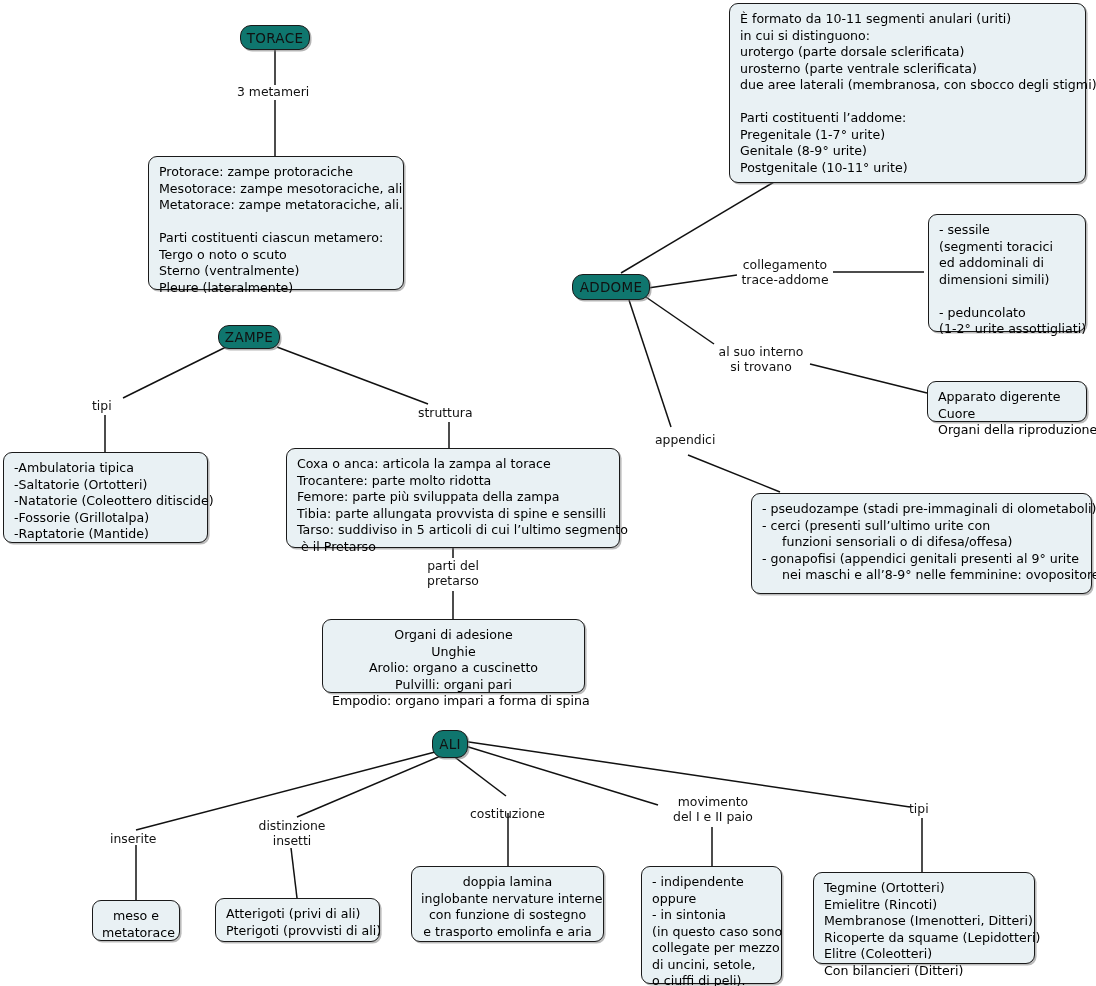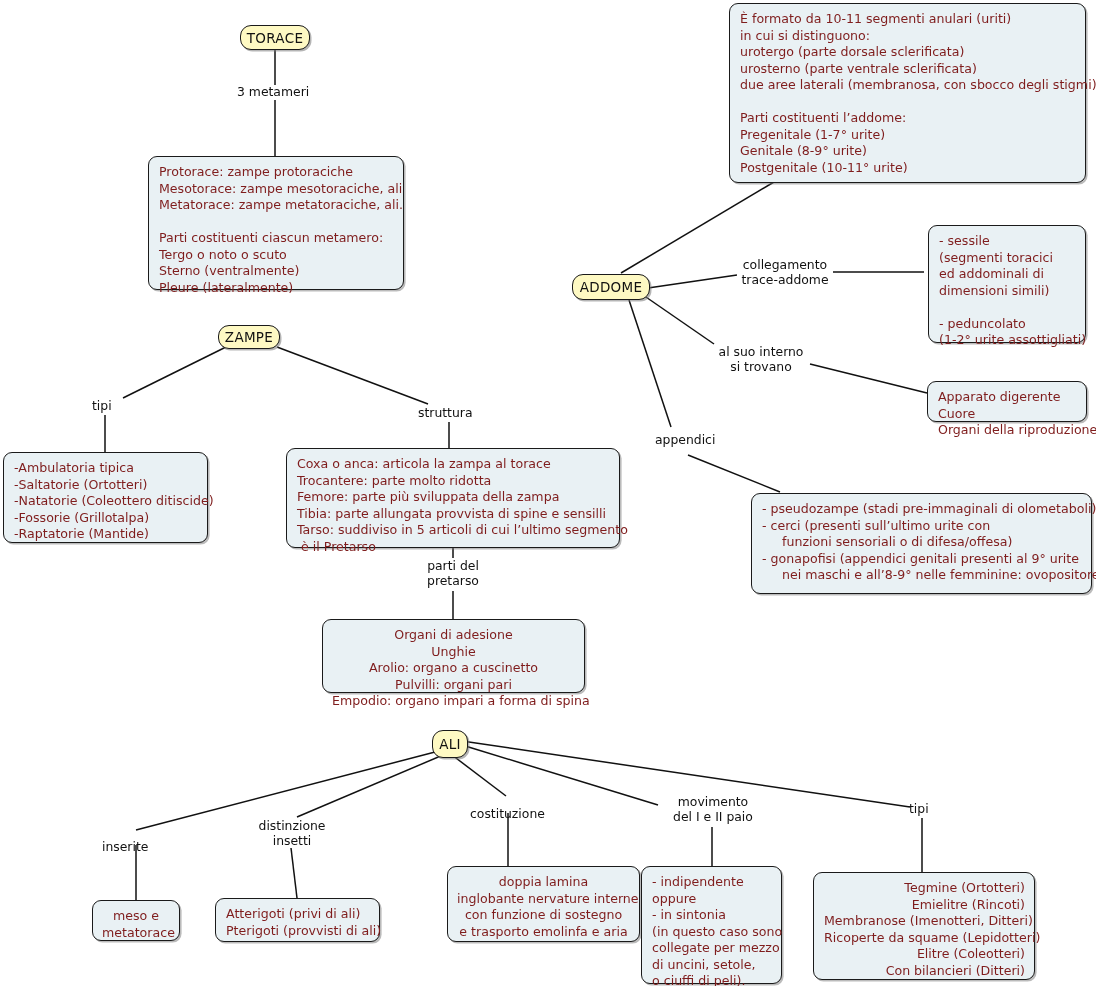--- a/index.html
+++ b/index.html
@@ -20,41 +20,41 @@
     position: absolute;
     left: 0;
     top: 0;
     width: 1096px;
     height: 986px;
     pointer-events: none;
   }
   
   .node {
     position: absolute;
-    background: #fef9c3;
+    background: #0f766e;
     border: 1.6px solid #1a1a1a;
     border-radius: 11px;
     box-sizing: border-box;
     display: flex;
     align-items: center;
     justify-content: center;
     color: #111111;
     font-size: 13.5px;
     letter-spacing: 0.3px;
     white-space: nowrap;
     box-shadow: 1.5px 1.5px 0 rgba(120,120,120,0.55);
   }
   
   .box {
     position: absolute;
     background: #e9f1f4;
     border: 1.3px solid #1a1a1a;
     border-radius: 9px;
     box-sizing: border-box;
-    color: #7f1d1d;
+    color: #000000;
     font-size: 12.6px;
     line-height: 16.5px;
     padding: 7px 9px 7px 10px;
     white-space: pre;
     box-shadow: 1.6px 1.6px 0 rgba(120,120,120,0.5);
   }
   .box.center { text-align: center; padding-left: 9px; }
   
   .elabel {
     position: absolute;
@@ -143,21 +143,21 @@
 Genitale (8-9° urite)
 Postgenitale (10-11° urite)</div>
 
   <div class="node" style="left:572px; top:274px; width:78px; height:26px;">
     <span>ADDOME</span>
   </div>
 
   <div class="elabel c" style="left:737px; top:257px; width:96px;">collegamento
 trace-addome</div>
 
-  <div class="box" style="left:928px; top:225px; width:158px; height:118px;">- sessile
+  <div class="box" style="left:928px; top:214px; width:158px; height:118px;">- sessile
 (segmenti toracici
 ed addominali di
 dimensioni simili)
 
 - peduncolato
 (1-2° urite assottigliati)</div>
 
   <div class="elabel c" style="left:712px; top:344px; width:98px;">al suo interno
 si trovano</div>
 
@@ -200,51 +200,51 @@
   <div class="box center" style="left:322px; top:619px; width:263px; height:74px;">Organi di adesione
 Unghie
 Arolio: organo a cuscinetto
 Pulvilli: organi pari
 Empodio: organo impari a forma di spina</div>
 
   <div class="node" style="left:432px; top:730px; width:36px; height:28px;">
     <span>ALI</span>
   </div>
 
-  <div class="elabel" style="left:102px; top:831px;margin-top:8px;">inserite</div>
+  <div class="elabel" style="left:110px; top:831px;">inserite</div>
 
   <div class="box center" style="left:92px; top:900px; width:88px; height:41px;">meso e
 metatorace</div>
 
   <div class="elabel c" style="left:245px; top:818px; width:94px;">distinzione
 insetti</div>
 
   <div class="box" style="left:215px; top:898px; width:165px; height:44px;">Atterigoti (privi di ali)
 Pterigoti (provvisti di ali)</div>
 
   <div class="elabel" style="left:470px; top:806px;">costituzione</div>
 
-  <div class="box center" style="left:411px; top:866px; width:193px; height:76px;margin-left:36px;">doppia lamina
+  <div class="box center" style="left:411px; top:866px; width:193px; height:76px;">doppia lamina
 inglobante nervature interne
 con funzione di sostegno
 e trasporto emolinfa e aria</div>
 
   <div class="elabel c" style="left:658px; top:794px; width:110px;">movimento
 del I e II paio</div>
 
   <div class="box" style="left:641px; top:866px; width:141px; height:118px;">- indipendente
 oppure
 - in sintonia
 (in questo caso sono
 collegate per mezzo
 di uncini, setole,
 o ciuffi di peli).</div>
 
   <div class="elabel" style="left:909px; top:801px;">tipi</div>
 
-  <div class="box" style="left:813px; top:872px; width:222px; height:108px;text-align:right;">Tegmine (Ortotteri)
+  <div class="box" style="left:813px; top:872px; width:222px; height:92px;">Tegmine (Ortotteri)
 Emielitre (Rincoti)
 Membranose (Imenotteri, Ditteri)
 Ricoperte da squame (Lepidotteri)
 Elitre (Coleotteri)
 Con bilancieri (Ditteri)</div>
 
 </div>
 
 </body></html>

